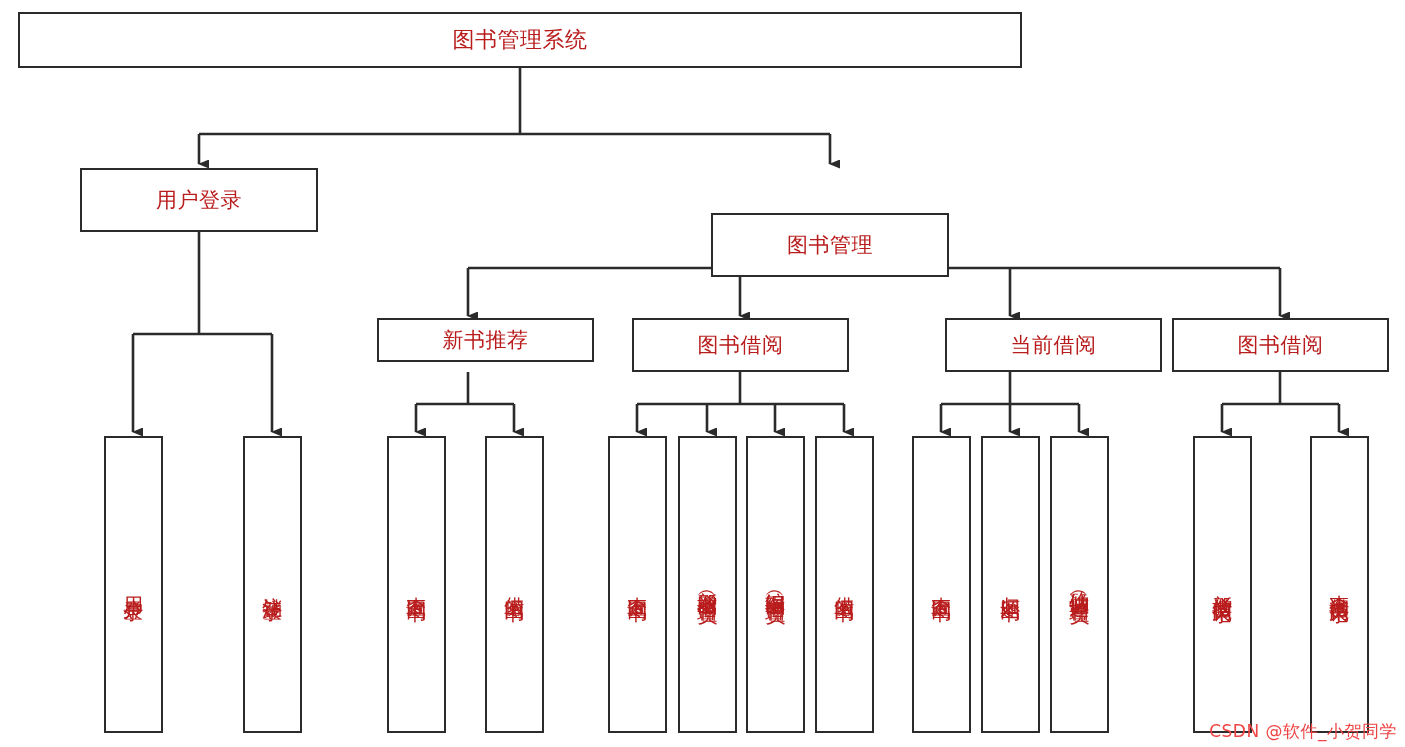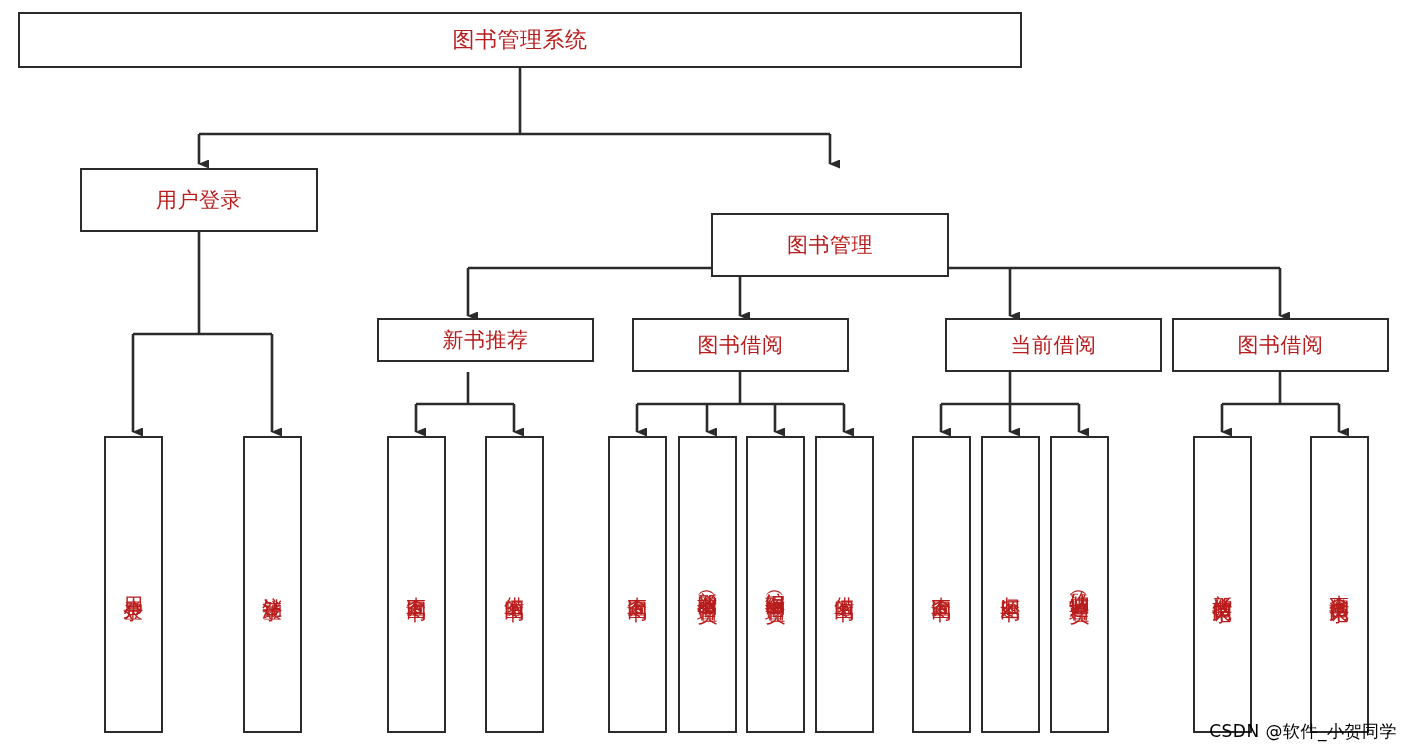--- a/index.html
+++ b/index.html
@@ -57,21 +57,21 @@
     line-height: 1.32;
     letter-spacing: 2px;
     white-space: normal;
     max-height: 100%;
   }
   #watermark {
     position: absolute;
     right: 8px;
     bottom: 4px;
     font-size: 17px;
-    color: #000000;
+    color: #ef4444;
     letter-spacing: 0.5px;
     white-space: nowrap;
     pointer-events: none;
   }
 </style>
 </head>
 <body>
 
 <div id="diagram-root">
 

